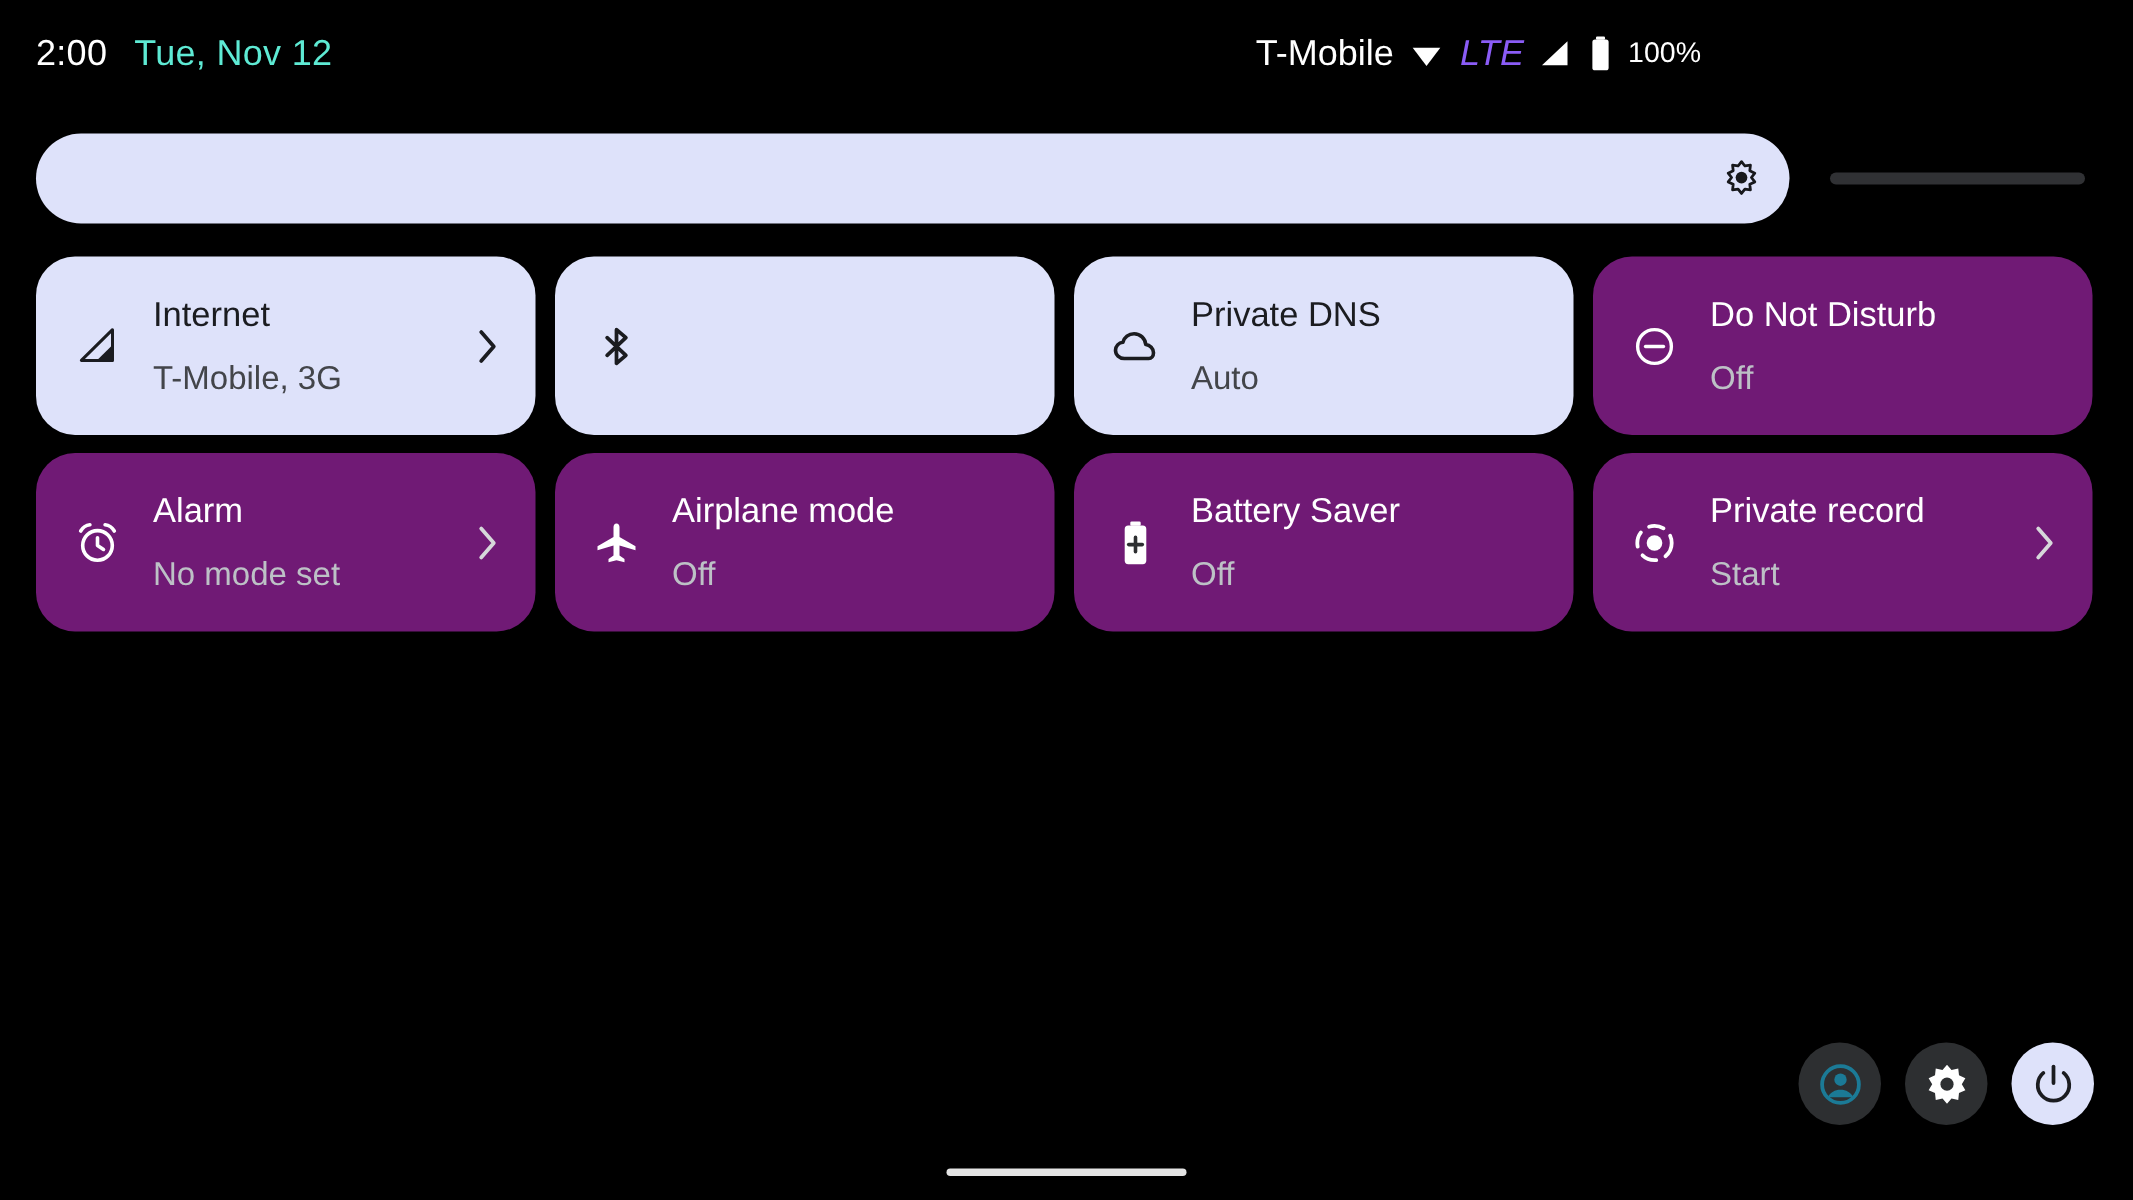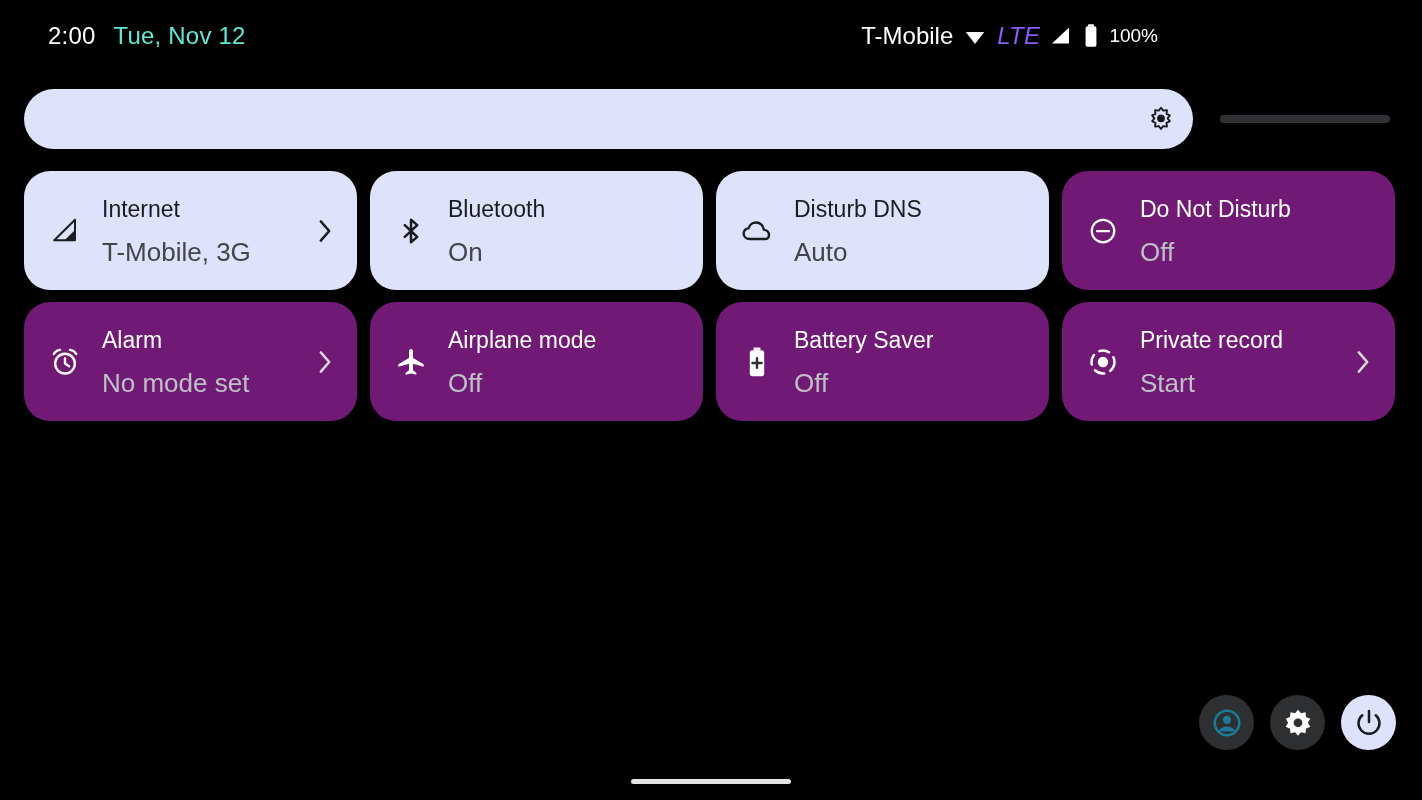--- a/index.html
+++ b/index.html
@@ -23,21 +23,20 @@
   
   .status-bar {
     position: absolute;
     top: 0; left: 0;
     width: 1158px;
     height: 72px;
     display: flex;
     align-items: center;
     justify-content: space-between;
     padding: 0 24px;
-    margin-left: 24px;
   }
   .status-left {
     display: flex;
     align-items: baseline;
     gap: 18px;
   }
   .status-clock {
     color: #ffffff;
     font-size: 24px;
     letter-spacing: 0.2px;
@@ -124,21 +123,21 @@
     gap: 16px;
     min-width: 0;
   }
   .tile-title {
     font-size: 23px;
     color: #ffffff;
     line-height: 27px;
     white-space: nowrap;
   }
   .tile-sub {
-    font-size: 26px;
+    font-size: 22px;
     color: #bdc1c6;
     line-height: 26px;
     white-space: nowrap;
   }
   .tile.active .tile-title { color: #1b1c20; }
   .tile.active .tile-sub { color: #43454a; }
 
   .tile-chevron {
     position: absolute;
     right: 22px;
@@ -277,34 +276,30 @@
             </svg>
         </span>
       </div>
 
       <div class="tile active">
         <span class="tile-icon">
           <svg width="30" height="30" viewBox="0 0 24 24">
             <path d="M7 7.3 L17 16.7 L12 21 L12 3 L17 7.3 L7 16.7" fill="none" stroke="#1b1c20" stroke-width="2" stroke-linecap="round" stroke-linejoin="round"></path>
           </svg>
         </span>
-        <span class="tile-text">
-          <span class="tile-title">Bluetooth</span>
-          <span class="tile-sub">On</span>
-        </span>
       </div>
 
       <div class="tile active">
         <span class="tile-icon">
           <svg width="32" height="32" viewBox="0 0 24 24">
             <path d="M6.4 18 C3.9 18 2 16.2 2 13.9 C2 11.8 3.6 10.1 5.7 9.9 C6.3 7.4 8.6 5.6 11.3 5.6 C14.4 5.6 16.9 8 17.1 11 C19.3 11.2 21 13 21 15.1 C21 16.7 20 18 18.6 18 Z" fill="none" stroke="#1b1c20" stroke-width="1.8" stroke-linejoin="round"></path>
           </svg>
         </span>
         <span class="tile-text">
-          <span class="tile-title">Disturb DNS</span>
+          <span class="tile-title">Private DNS</span>
           <span class="tile-sub">Auto</span>
         </span>
       </div>
 
       <div class="tile">
         <span class="tile-icon">
           <svg width="30" height="30" viewBox="0 0 24 24">
             <circle cx="12" cy="12" r="9" fill="none" stroke="#ffffff" stroke-width="1.8"></circle>
             <line x1="7.2" y1="12" x2="16.8" y2="12" stroke="#ffffff" stroke-width="1.8" stroke-linecap="round"></line>
           </svg>

